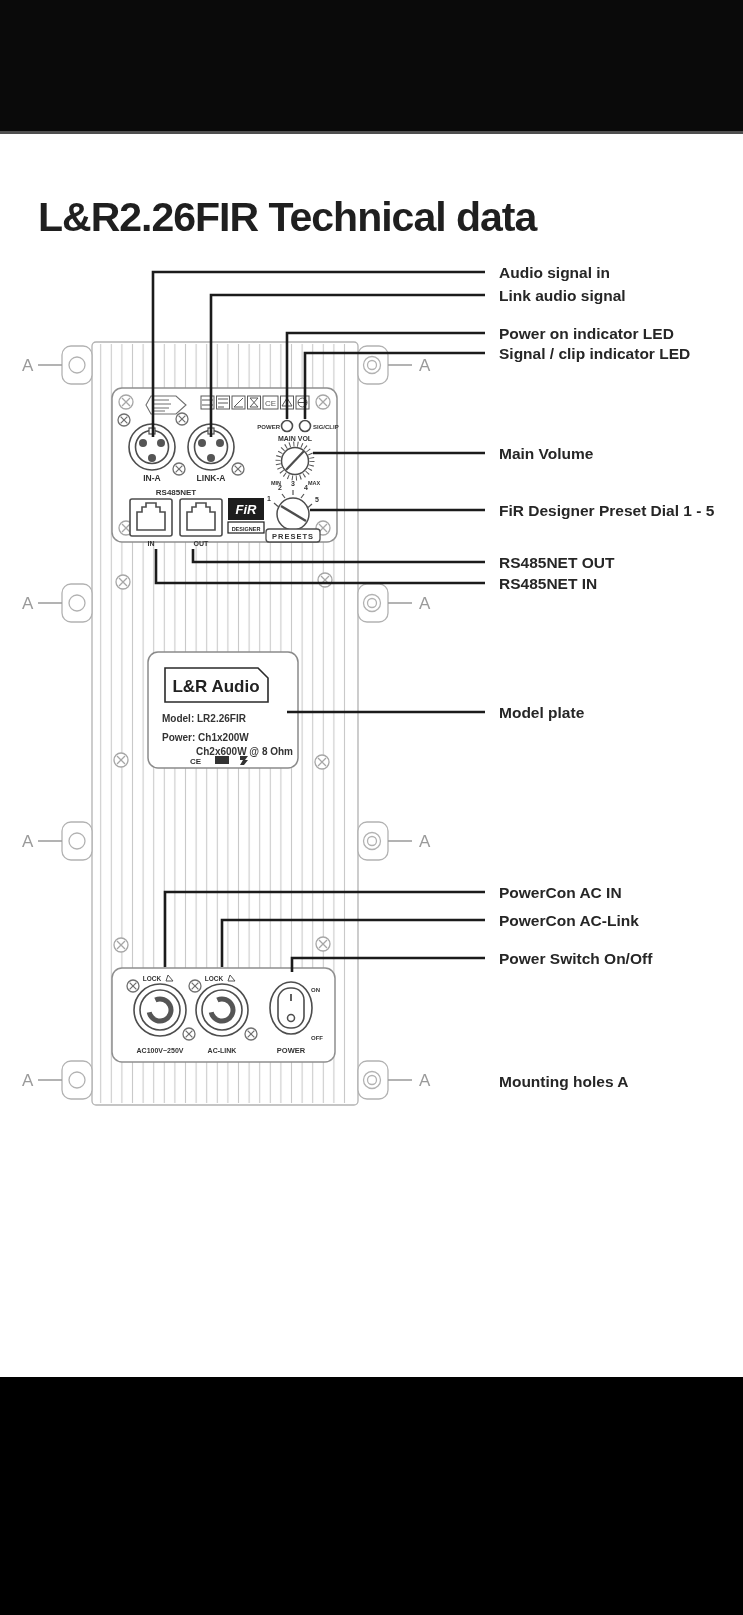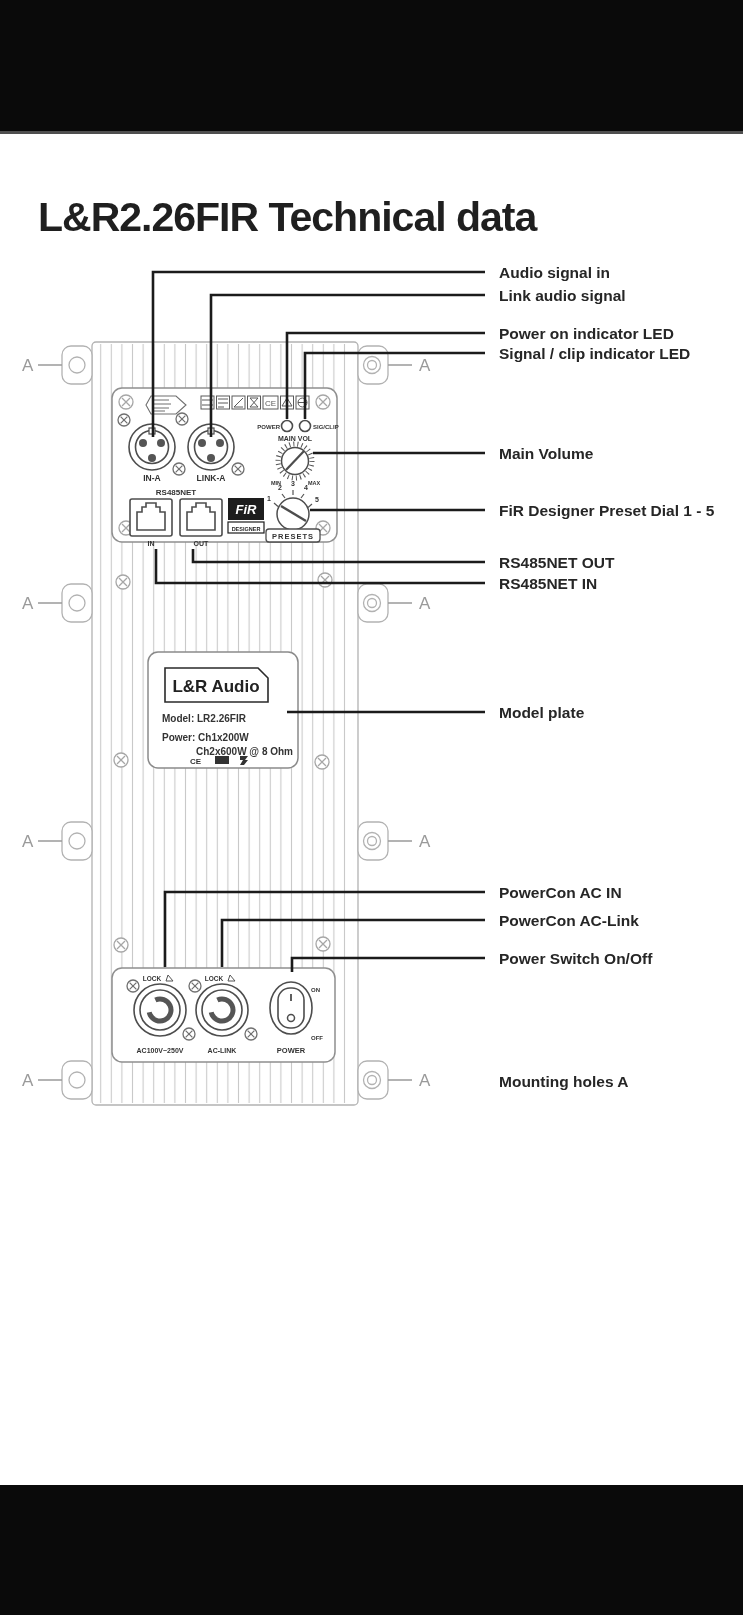--- a/index.html
+++ b/index.html
@@ -1,16 +1,16 @@
 <!DOCTYPE html>
 <html><head>
 <meta charset="utf-8">
 <style>
   html,body{margin:0;padding:0;background:#000;}
-  .page{position:relative;width:743px;height:1615px;background:#fff;overflow:hidden;
+  .page{position:relative;width:743px;height:1377px;background:#fff;overflow:hidden;
         font-family:"Liberation Sans",sans-serif;}
   svg{display:block}
   text{font-family:"Liberation Sans",sans-serif;}
   .title{font-size:41px;font-weight:600;letter-spacing:-1px;fill:#1f1f1f;}
   .callout-label{font-size:15.5px;font-weight:600;fill:#262626;}
   .callout-line{stroke:#1b1b1b;stroke-width:2.6;fill:none;}
   .mark{fill:#9a9a9a;font-size:17px;}
   .gray{stroke:#b2b2b2;fill:none;stroke-width:1.3;}
   .grayfill{stroke:#b2b2b2;fill:#ffffff;stroke-width:1.3;}
   .ctl{stroke:#4d4d4d;fill:none;stroke-width:1.6;}

